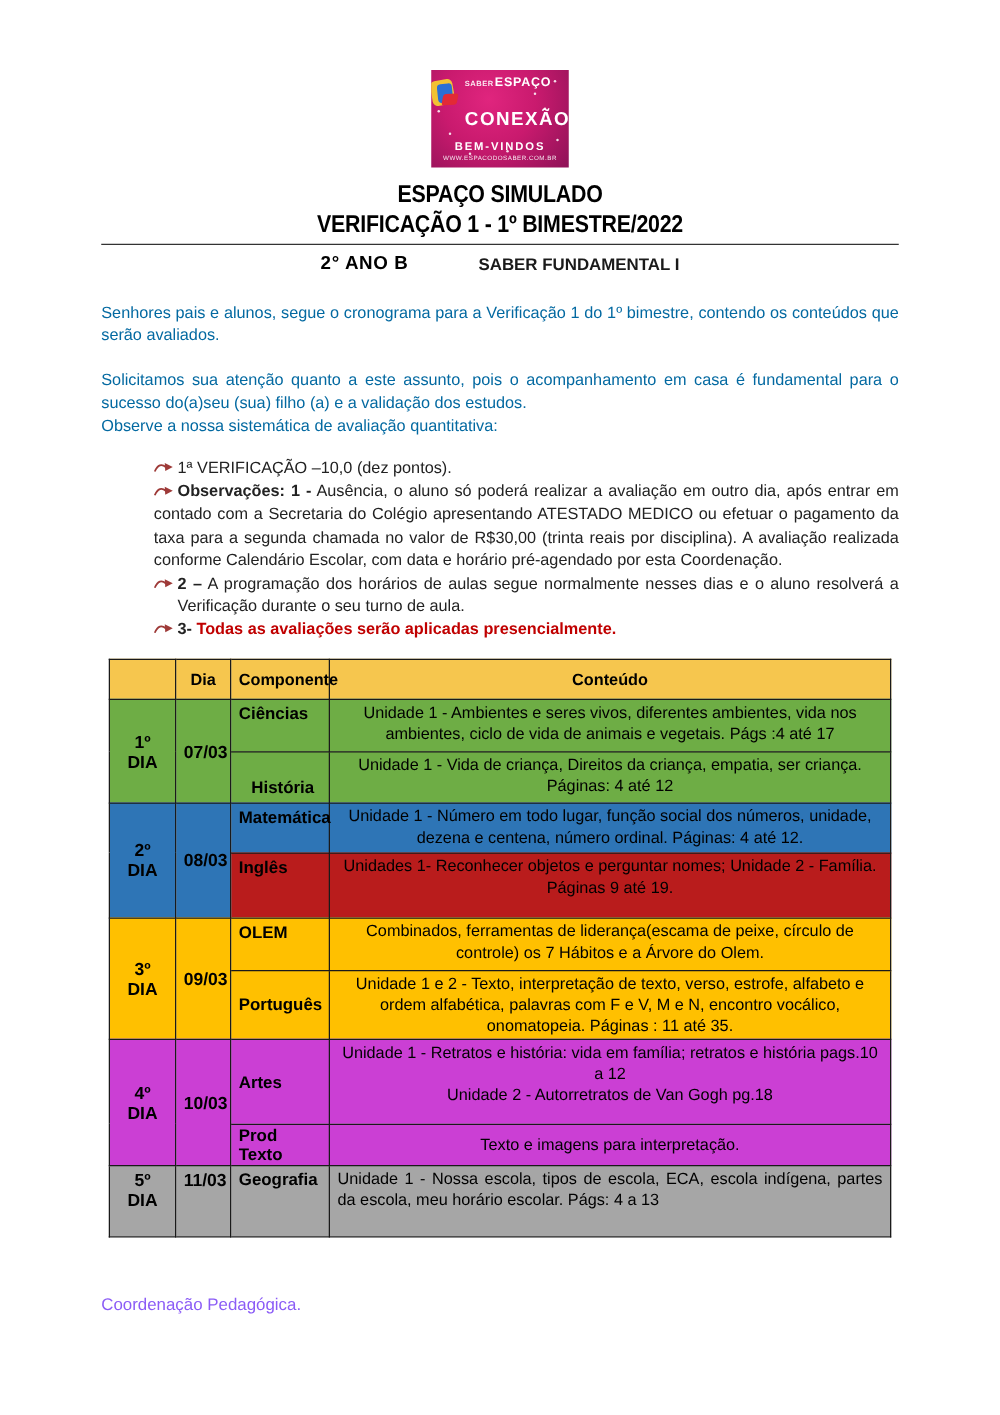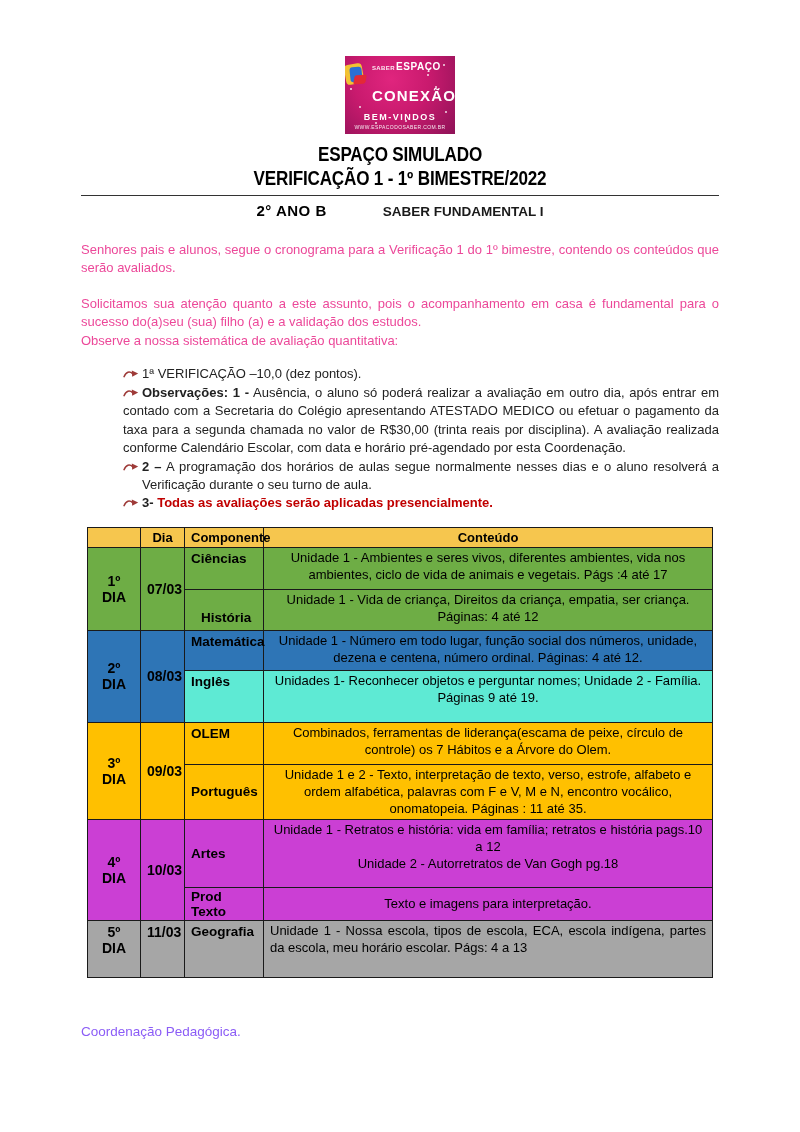--- a/index.html
+++ b/index.html
@@ -35,21 +35,21 @@
   
   .title { text-align:center; font-weight:800; font-size:18px; letter-spacing:-.2px; color:#000; transform:scale(.95,1.08); }
   .title1 { margin-top:11px; }
   .title2 { margin-top:3px; }
   .rule { border:none; border-top:1.6px solid #333; margin:5px auto 0 auto; width:638px; }
   .class-row { display:flex; justify-content:center; gap:56px; margin-top:6px; }
   .class-name { font-weight:bold; font-size:15px; color:#000; letter-spacing:.5px; }
   .level-name { font-weight:bold; font-size:13.5px; color:#1a1a1a; padding-top:2px; }
 
   
-  .intro { margin-top:22px; font-size:13px; line-height:1.42; text-align:justify; color:#ec4899; }
+  .intro { margin-top:22px; font-size:13px; line-height:1.42; text-align:justify; color:#0369a1; }
   .intro p.gap { margin-top:17px; }
 
   
   .bullets { margin-top:15px; font-size:13px; line-height:1.42; text-align:justify; color:#222; }
   .bullet { position:relative;margin-left:42px; }
   .bullet .arr { display:inline-block; width:16px; height:10px; vertical-align:-1px; margin-right:3px; }
   .bullet.hang { padding-left:19px; text-indent:-19px; }
   .bullet .b { font-weight:bold; }
   .bullet .red { font-weight:bold; color:#c00000; }
 
@@ -57,21 +57,21 @@
   table.schedule {
     margin:14px auto 0 auto; width:625px; border-collapse:collapse; table-layout:fixed;
     font-size:13px; color:#000;
   }
   table.schedule col.c-day  { width:53px; }
   table.schedule col.c-date { width:44px; }
   table.schedule col.c-comp { width:79px; }
   table.schedule col.c-cont { width:449px; }
   table.schedule td, table.schedule th { border:1px solid #1a1a1a; padding:1px 6px; }
   table.schedule th { font-size:13px; font-weight:bold; text-align:center; }
-  tr.hdr { height:20px; }
+  tr.hdr { height:32px; }
   .cell-day, .cell-date { font-weight:bold; font-size:14px; text-align:center; vertical-align:middle; }
   .cell-comp { font-weight:bold; font-size:13.5px; vertical-align:middle; }
   .cell-comp.v-top { vertical-align:top; padding-top:3px; }
   .cell-comp.v-bot { vertical-align:bottom; padding-bottom:5px;padding-left:16px; }
   .cell-cont { vertical-align:top; padding:2px 8px; line-height:1.33; text-align:center; }
   tr.r1a{height:42px} tr.r1b{height:41px}
   tr.r2a{height:40px} tr.r2b{height:52px}
   tr.r3a{height:42px} tr.r3b{height:53px}
   tr.r4a{height:68px} tr.r4b{height:30px}
   tr.r5 {height:57px}
@@ -184,21 +184,21 @@
       <td class="cell-comp v-bot">História</td>
       <td class="cell-cont">Unidade 1 - Vida de criança, Direitos da criança, empatia, ser criança. Páginas: 4 até 12</td>
     </tr>
 
     <tr class="r2a" style="background-color: rgb(46, 117, 182);">
       <td class="cell-day" rowspan="2">2º DIA</td>
       <td class="cell-date" rowspan="2">08/03</td>
       <td class="cell-comp v-top">Matemática</td>
       <td class="cell-cont">Unidade 1 - Número em todo lugar, função social dos números, unidade, dezena e centena, número ordinal. Páginas: 4 até 12.</td>
     </tr>
-    <tr class="r2b" style="background-color: #5eead4;">
+    <tr class="r2b" style="background-color: #b91c1c;">
       <td class="cell-comp v-top">Inglês</td>
       <td class="cell-cont">Unidades 1- Reconhecer objetos e perguntar nomes; Unidade 2 - Família. Páginas 9 até 19.</td>
     </tr>
 
     <tr class="r3a" style="background-color: rgb(255, 192, 0);">
       <td class="cell-day" rowspan="2">3º DIA</td>
       <td class="cell-date" rowspan="2">09/03</td>
       <td class="cell-comp v-top">OLEM</td>
       <td class="cell-cont">Combinados, ferramentas de liderança(escama de peixe, círculo de controle) os 7 Hábitos e a Árvore do Olem.</td>
     </tr>

